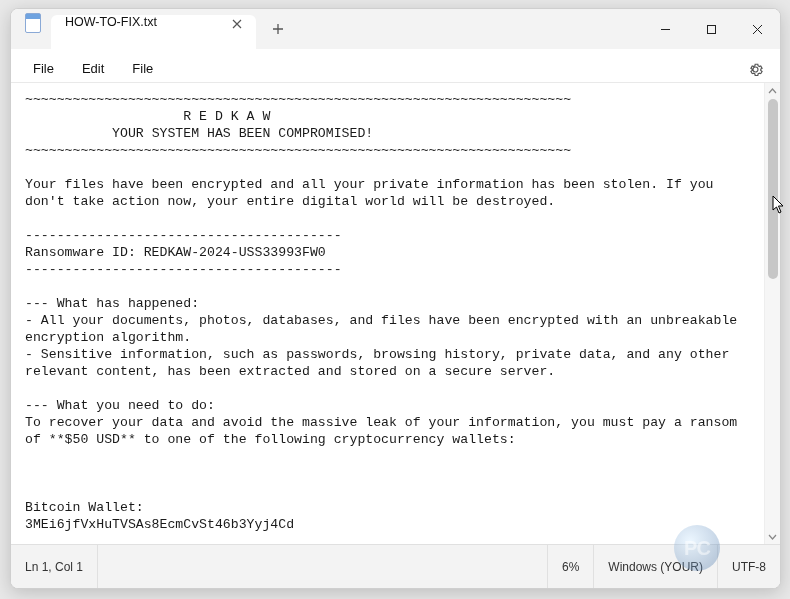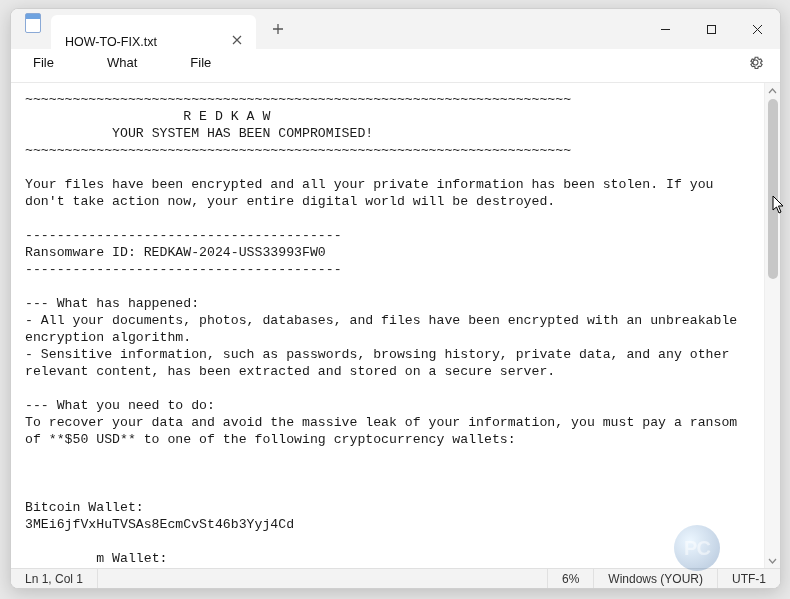--- a/index.html
+++ b/index.html
@@ -49,21 +49,21 @@
     position: absolute;
     top: 0; left: 0; right: 0; height: 5px;
     background: #6fa3e0;
   }
   .tab {
     height: 34px;
     min-width: 205px;
     background: #ffffff;
     border-radius: 6px 6px 0 0;
     display: flex;
-    align-items: flex-end;
+    align-items: flex-start;
     padding: 0 10px 0 14px;
     font-size: 12.5px;
     color: #111;
     position: relative;
     font-family: "Segoe UI", sans-serif;
   }
   .tab-close {
     margin-left: auto;
     width: 18px; height: 18px;
     display: flex; align-items: center; justify-content: center;
@@ -89,27 +89,26 @@
     align-items: center;
     justify-content: center;
     color: #222;
   }
   .winbtn svg { display: block; }
   
   .menubar {
     height: 34px;
     background: #ffffff;
     display: flex;
-    align-items: flex-start;
+    align-items: flex-end;
     padding: 0 8px;
     border-bottom: 1px solid #e9e9e9;
     font-size: 13px;
     color: #111;
     position: relative;
-    gap: 25px;
   }
   .menuitem {
     padding: 6px 14px;
     border-radius: 4px;
   }
   .settings-btn {
     position: absolute;
     right: 12px;
     width: 26px; height: 26px;
     display: flex; align-items: center; justify-content: center;
@@ -146,21 +145,21 @@
   .sb-thumb {
     position: absolute;
     top: 16px; left: 3px;
     width: 10px;
     height: 180px;
     background: #c7c7c7;
     border-radius: 5px;
   }
   
   .statusbar {
-    height: 20px;
+    height: 44px;
     background: #f3f3f3;
     border-top: 1px solid #e0e0e0;
     display: flex;
     font-size: 12px;
     color: #333;
   }
   .status-cell {
     padding: 0 14px;
     border-right: 1px solid #e0e0e0;
     height: 100%;
@@ -235,21 +234,21 @@
       <div class="winbtn">
         <svg width="11" height="11" viewBox="0 0 11 11">
             <path d="M1 1 L10 10 M10 1 L1 10" stroke="#222" stroke-width="1"></path>
           </svg>
       </div>
     </div>
   </div>
 
   <div class="menubar">
     <div class="menuitem">File</div>
-    <div class="menuitem">What</div>
+    <div class="menuitem">Edit</div>
     <div class="menuitem">File</div>
     <div class="settings-btn">
       <svg width="17" height="17" viewBox="0 0 24 24">
         <path fill="none" stroke="#555" stroke-width="1.6" d="M12 8.5a3.5 3.5 0 100 7 3.5 3.5 0 000-7zM19.4 13.5l1.9 1.1-1.9 3.3-2.1-.7a7.5 7.5 0 01-1.7 1l-.3 2.2h-3.8l-.3-2.2a7.5 7.5 0 01-1.7-1l-2.1.7-1.9-3.3 1.9-1.1a7.6 7.6 0 010-2l-1.9-1.1 1.9-3.3 2.1.7a7.5 7.5 0 011.7-1l.3-2.2h3.8l.3 2.2a7.5 7.5 0 011.7 1l2.1-.7 1.9 3.3-1.9 1.1a7.6 7.6 0 010 2z"></path>
       </svg>
     </div>
   </div>
 
   <div class="content-wrap">
     <div class="content" id="text-content">~~~~~~~~~~~~~~~~~~~~~~~~~~~~~~~~~~~~~~~~~~~~~~~~~~~~~~~~~~~~~~~~~~~~~
@@ -290,21 +289,21 @@
           </svg>
       </div>
     </div>
   </div>
 
   <div class="statusbar">
     <div class="status-cell">Ln 1, Col 1</div>
     <div class="status-cell status-flex"></div>
     <div class="status-cell">6%</div>
     <div class="status-cell">Windows (YOUR)</div>
-    <div class="status-cell" style="border-right:none;">UTF-1</div>
+    <div class="status-cell" style="border-right:none;">UTF-8</div>
   </div>
 
 </div>
 
 <svg class="cursor-svg" width="14" height="20" viewBox="0 0 14 20">
   <path d="M1 1 L1 15 L4.5 12 L7 18 L9 17 L6.5 11 L11 11 Z" fill="#fff" stroke="#000" stroke-width="1"></path>
 </svg>
 
 <div class="watermark">
   <div class="logo">PC</div>

